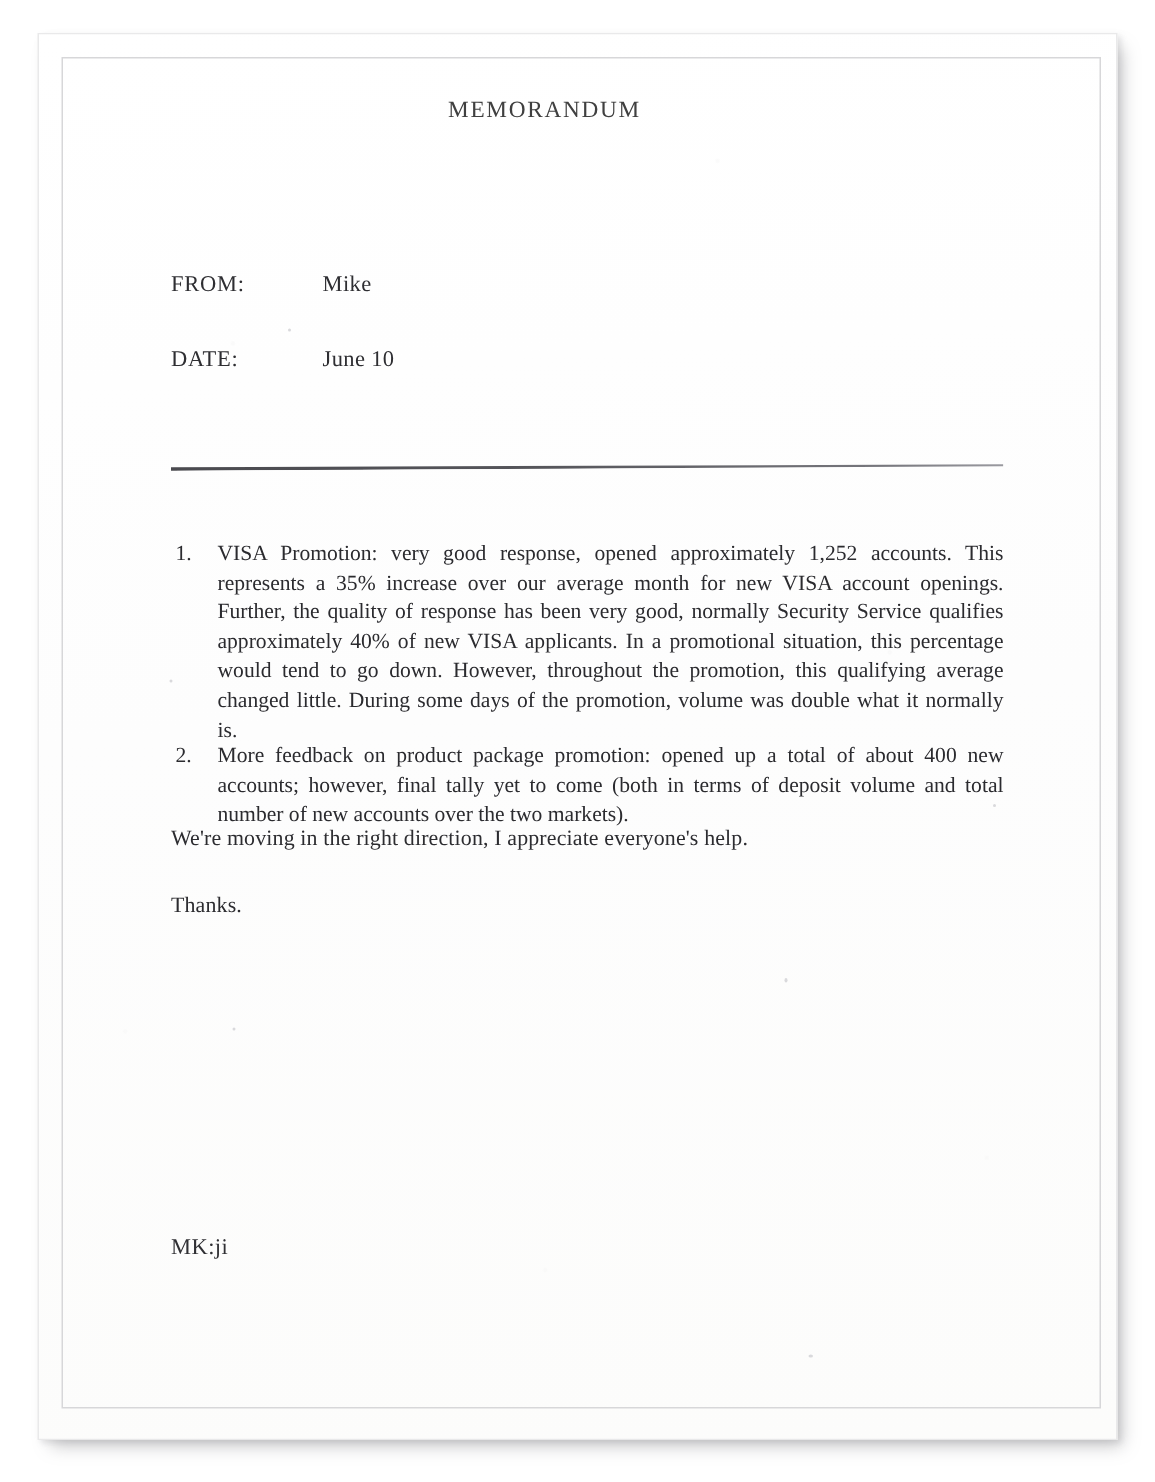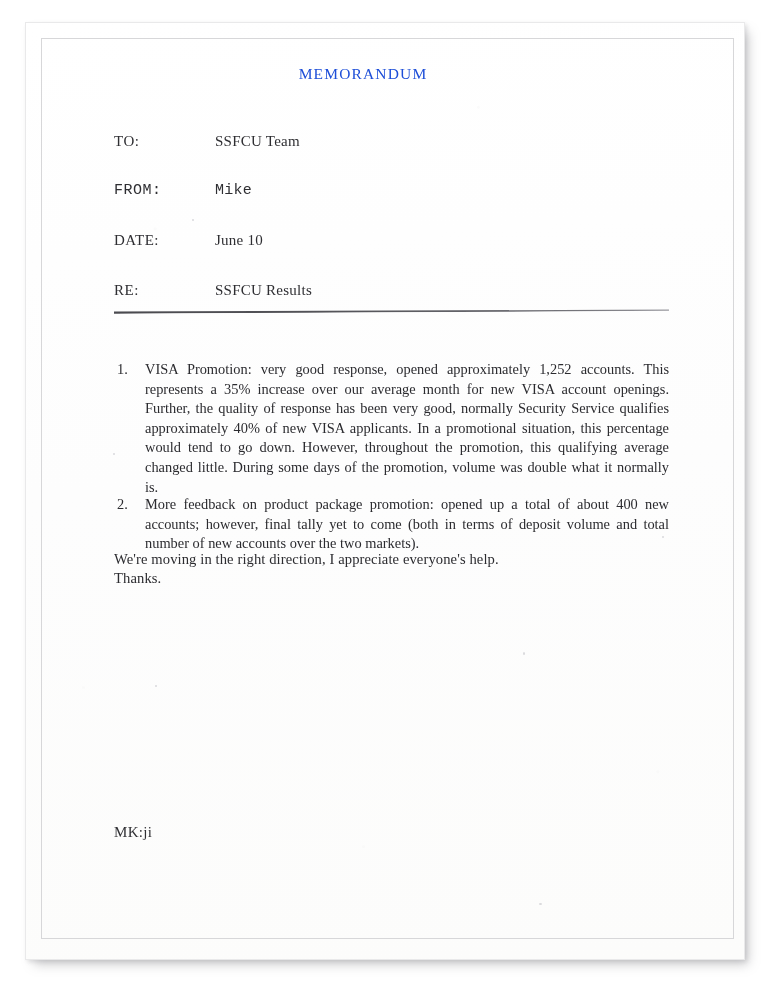--- a/index.html
+++ b/index.html
@@ -73,40 +73,40 @@
   }
 
   .memo-title {
     position: absolute;
     top: 42px;
     left: 0;
     right: 0;
     text-align: center;
     font-size: 15.5px;
     letter-spacing: 1.15px;
-    color: #1d4ed8;
+    color: #404040;
   }
   .memo-title .tshift { position: relative; left: -22px; }
 
   .field-row {
     position: absolute;
     left: 88px;
     font-size: 15px;
     white-space: nowrap;
     color: #2e2e32;
   }
   .field-label {
     display: inline-block;
     width: 101px;
     letter-spacing: 0.5px;
   }
   .field-value { letter-spacing: 0.25px; }
 
   #row-to    { top: 110px; }
-  #row-from  { top: 159px; font-family: Liberation Mono, monospace; }
+  #row-from  { top: 159px; }
   #row-date  { top: 209px; }
   #row-re    { top: 259px; }
 
   
   #divider-rule {
     position: absolute;
     left: 88px;
     top: 288px;
     width: 555px;
     height: 3px;
@@ -153,21 +153,21 @@
   #item-2 { top: 472px; }
 
   .closing-line {
     position: absolute;
     left: 88px;
     font-size: 14.6px;
     letter-spacing: 0.1px;
     color: #2c2c30;
   }
   #closing-1 { top: 528px; }
-  #closing-2 { top: 547px; }
+  #closing-2 { top: 573px; }
 
   #footer-initials {
     position: absolute;
     left: 88px;
     top: 801px;
     font-size: 15px;
     letter-spacing: 0.3px;
     color: #303034;
   }
 
@@ -186,35 +186,29 @@
   <div id="page-sheet">
     <div id="paper-grain"></div>
     <div id="inner-frame"></div>
 
     <div id="memo-body">
 
       <div class="memo-title">
         <span class="tshift">MEMORANDUM</span>
       </div>
 
-      <div class="field-row" id="row-to">
-        <span class="field-label">TO:</span><span class="field-value">SSFCU Team</span>
-      </div>
 
       <div class="field-row" id="row-from">
         <span class="field-label">FROM:</span><span class="field-value">Mike</span>
       </div>
 
       <div class="field-row" id="row-date">
         <span class="field-label">DATE:</span><span class="field-value">June 10</span>
       </div>
 
-      <div class="field-row" id="row-re">
-        <span class="field-label">RE:</span><span class="field-value">SSFCU Results</span>
-      </div>
 
       <div id="divider-rule"></div>
 
 
       <div class="numbered-item" id="item-1">
         <span class="num">1.</span>
         <span class="itext">VISA Promotion:  very good response, opened approximately 1,252 accounts.  This represents a 35% increase over our average month for new VISA account openings.  Further, the quality of response has been very good, normally Security Service qualifies approximately 40% of new VISA applicants.  In a promotional situation, this percentage would tend to go down.  However, throughout the promotion, this qualifying average changed little.  During some days of the promotion, volume was double what it normally is.</span>
       </div>
 
       <div class="numbered-item" id="item-2">

